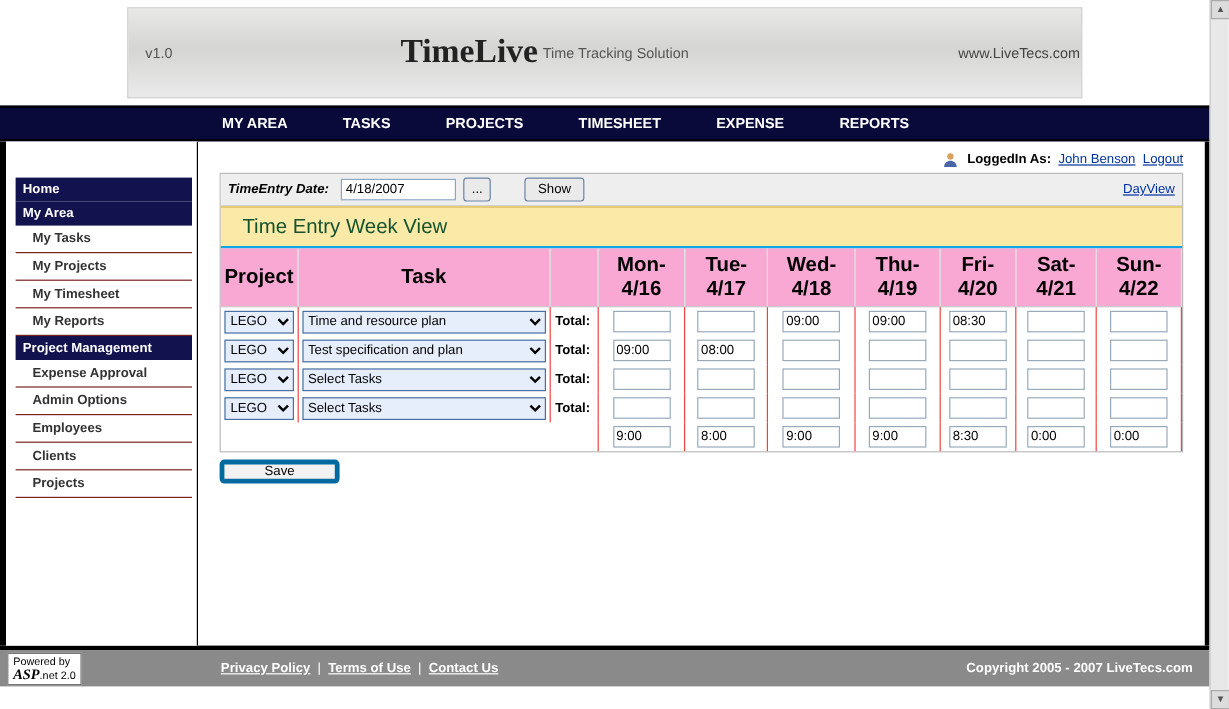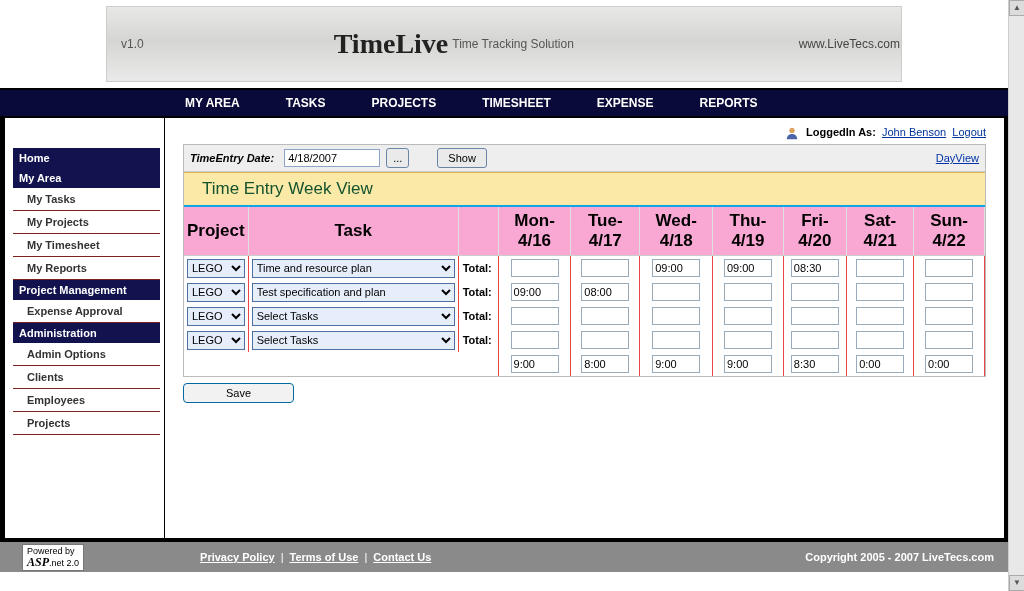--- a/index.html
+++ b/index.html
@@ -184,22 +184,22 @@
   table.grid input.cell {
     width: 48px; height: 18px;
     border: 1px solid #9ab;
     font-size: 11px;
     padding: 0 2px;
     text-align:left;
     margin: 1px 0;
   }
   .save-btn {
     margin-top: 6px;
-    width: 111px; height: 20px;
-    border: 1px solid #0369a1;
+    width: 100px; height: 20px;
+    border: 4px solid #0369a1;
     border-radius: 4px;
     background: #f2f2f2;
     font-size: 11px;
     cursor:pointer;
   }
 
   .bottombar {
     background: #000; height: 4px;
   }
   .footer {
@@ -208,21 +208,21 @@
     display: flex;
     align-items: center;
     color: #fff;
     font-size: 11px;
   }
   .footer .aspnet {
     background: #fff;
     color: #000;
     border: 1px solid #777;
     padding: 1px 4px;
-    margin: 0 110px 0 22px;
+    margin: 0 110px 0 6px;
     font-size: 9px;
     line-height: 11px;
   }
   .footer .aspnet b { font-family: 'Times New Roman', serif; font-style: italic; font-size: 12px;}
   .footer a { color: #fff; text-decoration: underline; margin: 0 6px; cursor:pointer; font-weight:bold;}
   .footer .sep { color:#fff; }
   .footer .copy { margin-left:auto; margin-right:14px; font-weight:bold; }
 
   .gutter-r { width: 4px; background:#000; }
 </style>
@@ -254,24 +254,23 @@
 
     <div class="sidebar" id="sidebar">
         <div class="side-head">Home</div>
         <div class="side-head">My Area</div>
         <div class="side-item">My Tasks</div>
         <div class="side-item">My Projects</div>
         <div class="side-item">My Timesheet</div>
         <div class="side-item">My Reports</div>
         <div class="side-head">Project Management</div>
         <div class="side-item">Expense Approval</div>
-        <div class="side-head">Administration</div>
         <div class="side-item">Admin Options</div>
+        <div class="side-item">Employees</div>
         <div class="side-item">Clients</div>
-        <div class="side-item">Employees</div>
         <div class="side-item">Projects</div>
       </div>
 
     <div class="content">
       <div class="loginbar">
         <span class="user-icon">
           <svg viewBox="0 0 16 16" width="14" height="14">
               <circle cx="8" cy="5" r="3" fill="#d9a15a"></circle>
               <path d="M2 15c0-4 3-6 6-6s6 2 6 6" fill="#4a66a8"></path>
             </svg>

